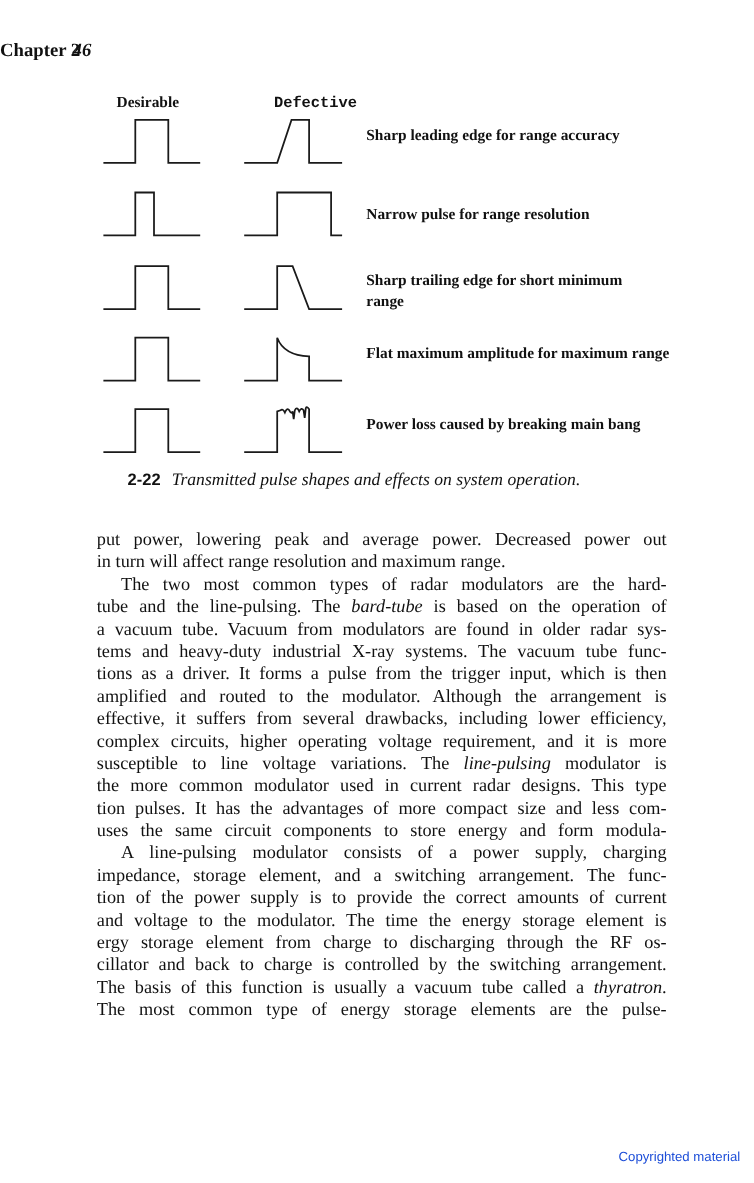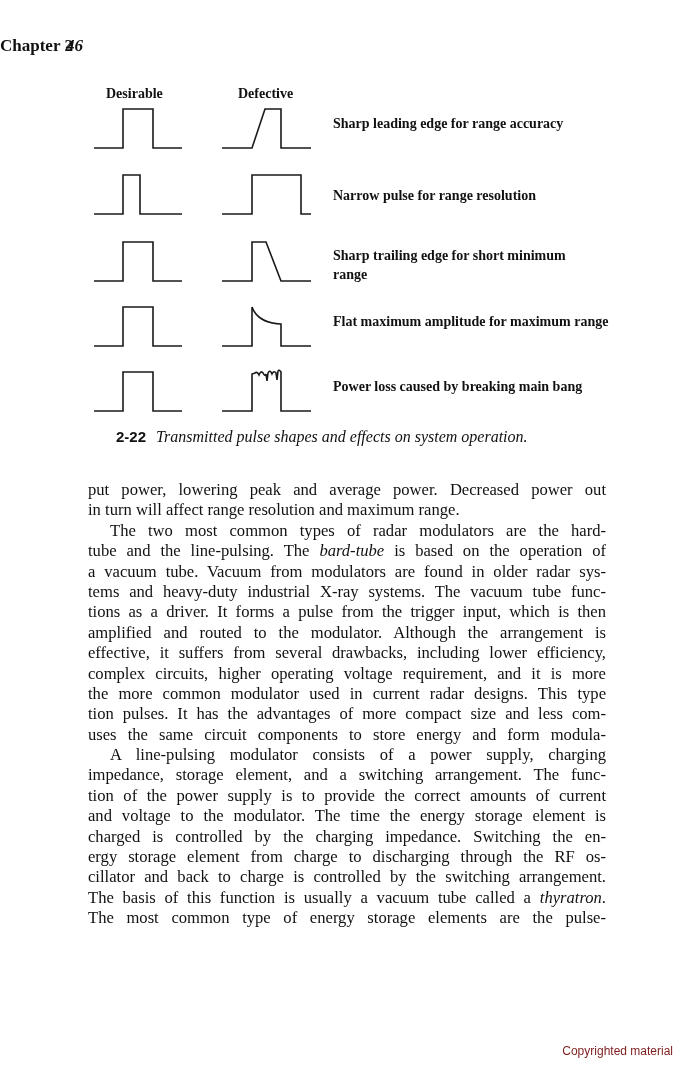--- a/index.html
+++ b/index.html
@@ -32,21 +32,21 @@
       font-size: 17px;
       font-weight: bold;
     }
     .col-label {
       position: absolute;
       top: 86px;
       font-size: 14px;
       font-weight: bold;
     }
     .col-desirable { left: 106px; }
-    .col-defective { left: 238px; }
+    .col-defective { left: 249px; font-family: Liberation Mono, monospace; }
     svg.fig {
       position: absolute;
       left: 0;
       top: 0;
     }
     .effect {
       position: absolute;
       left: 333px;
       width: 280px;
       font-size: 14px;
@@ -88,21 +88,21 @@
     }
     .body-text .line.first-indent {
       padding-left: 22px;
     }
     .copyright {
       position: absolute;
       right: 12px;
       top: 1044px;
       font-family: "Liberation Sans", "DejaVu Sans", sans-serif;
       font-size: 12px;
-      color: #7f1d1d;
+      color: #1d4ed8;
     }
     em { font-style: italic; }
   </style>
 </head>
 <body>
 
 <div>
 
   <div class="page-number">46</div>
   <div class="running-head">Chapter 2</div>
@@ -145,28 +145,28 @@
       <span class="line ">put power, lowering peak and average power. Decreased power out</span>
       <span class="line last">in turn will affect range resolution and maximum range.</span>
       <span class="line first-indent">The two most common types of radar modulators are the hard-</span>
       <span class="line ">tube and the line-pulsing. The <em>bard-tube</em> is based on the operation of</span>
       <span class="line ">a vacuum tube. Vacuum from modulators are found in older radar sys-</span>
       <span class="line ">tems and heavy-duty industrial X-ray systems. The vacuum tube func-</span>
       <span class="line ">tions as a driver. It forms a pulse from the trigger input, which is then</span>
       <span class="line ">amplified and routed to the modulator. Although the arrangement is</span>
       <span class="line ">effective, it suffers from several drawbacks, including lower efficiency,</span>
       <span class="line ">complex circuits, higher operating voltage requirement, and it is more</span>
+      <span class="line ">susceptible to line voltage variations. The <em>line-pulsing</em> modulator is</span>
       <span class="line ">the more common modulator used in current radar designs. This type</span>
       <span class="line ">tion pulses. It has the advantages of more compact size and less com-</span>
       <span class="line ">uses the same circuit components to store energy and form modula-</span>
       <span class="line first-indent">A line-pulsing modulator consists of a power supply, charging</span>
       <span class="line ">impedance, storage element, and a switching arrangement. The func-</span>
       <span class="line ">tion of the power supply is to provide the correct amounts of current</span>
       <span class="line ">and voltage to the modulator. The time the energy storage element is</span>
-      <span class="line ">charged is controlled by the charging impedance. Switching the en-</span>
       <span class="line ">ergy storage element from charge to discharging through the RF os-</span>
       <span class="line ">cillator and back to charge is controlled by the switching arrangement.</span>
       <span class="line ">The basis of this function is usually a vacuum tube called a <em>thyratron</em>.</span>
       <span class="line ">The most common type of energy storage elements are the pulse-</span>
     </div>
 
   <div class="copyright">Copyrighted material</div>
 
 </div>
 

